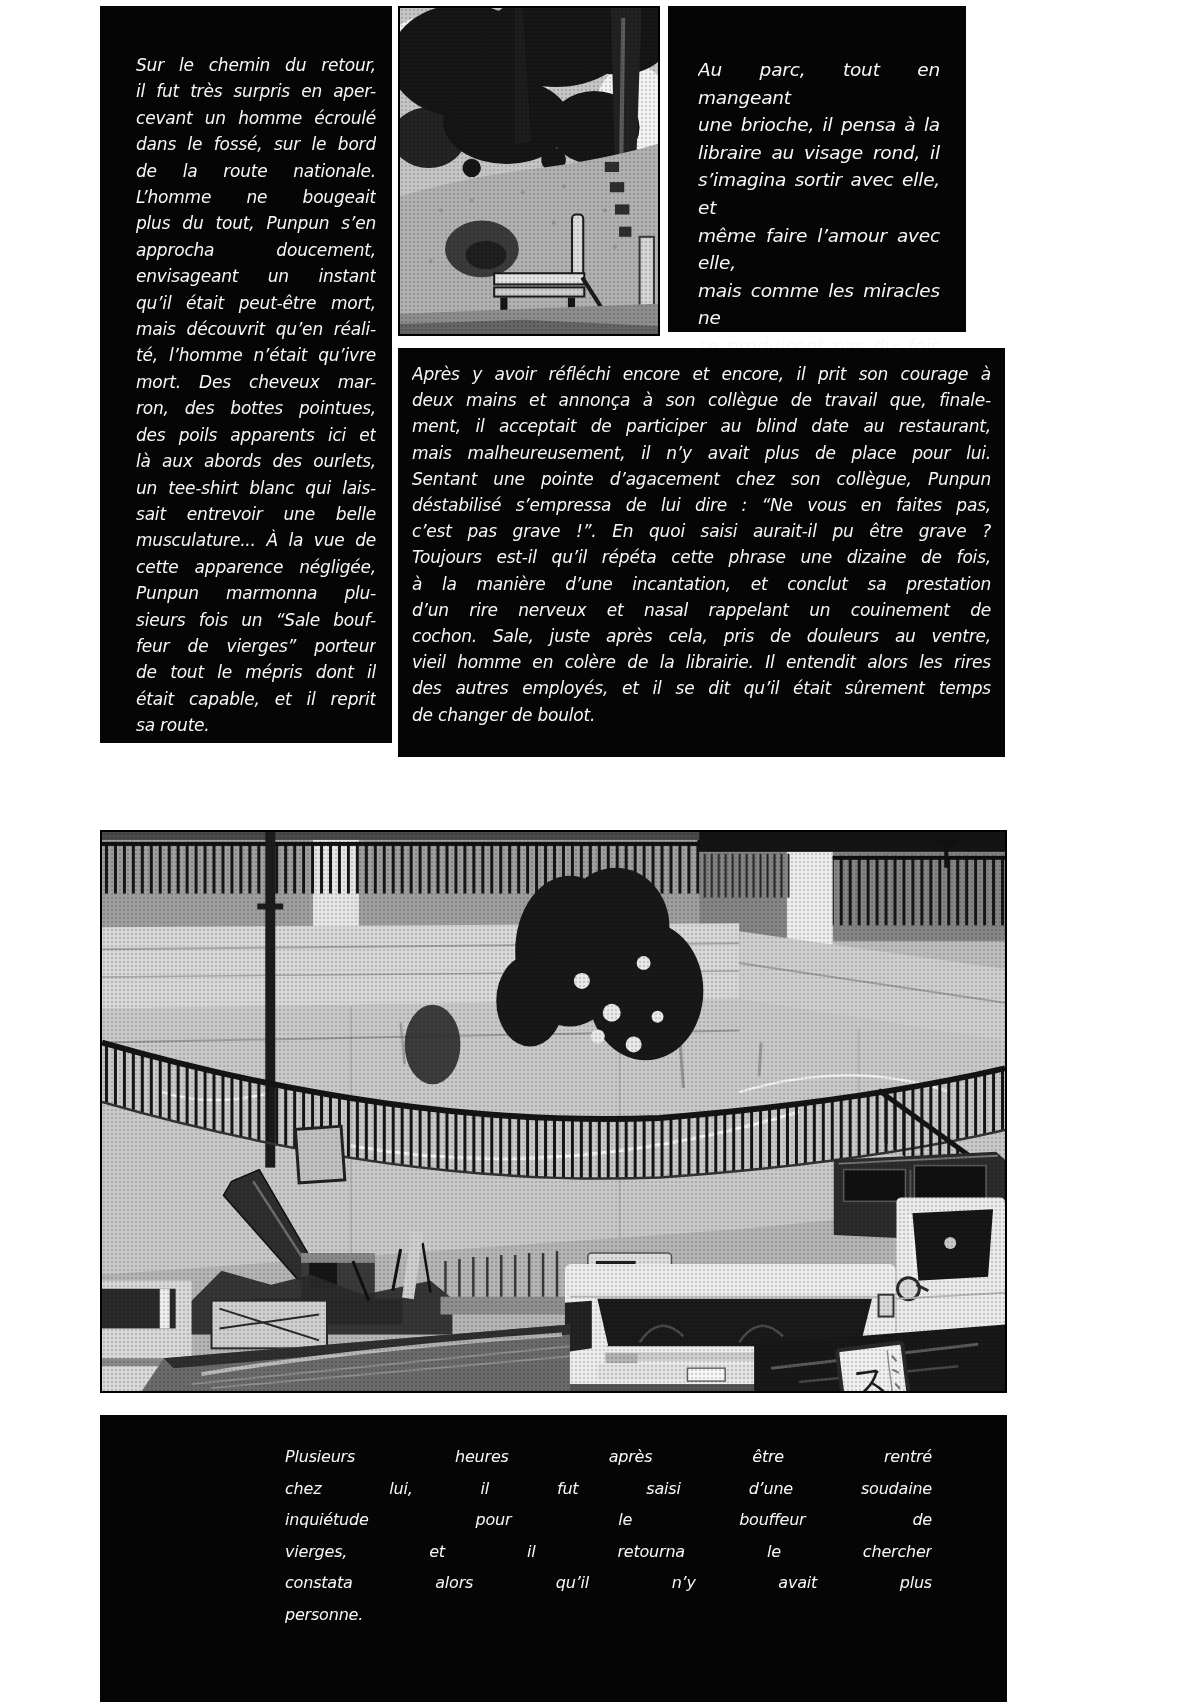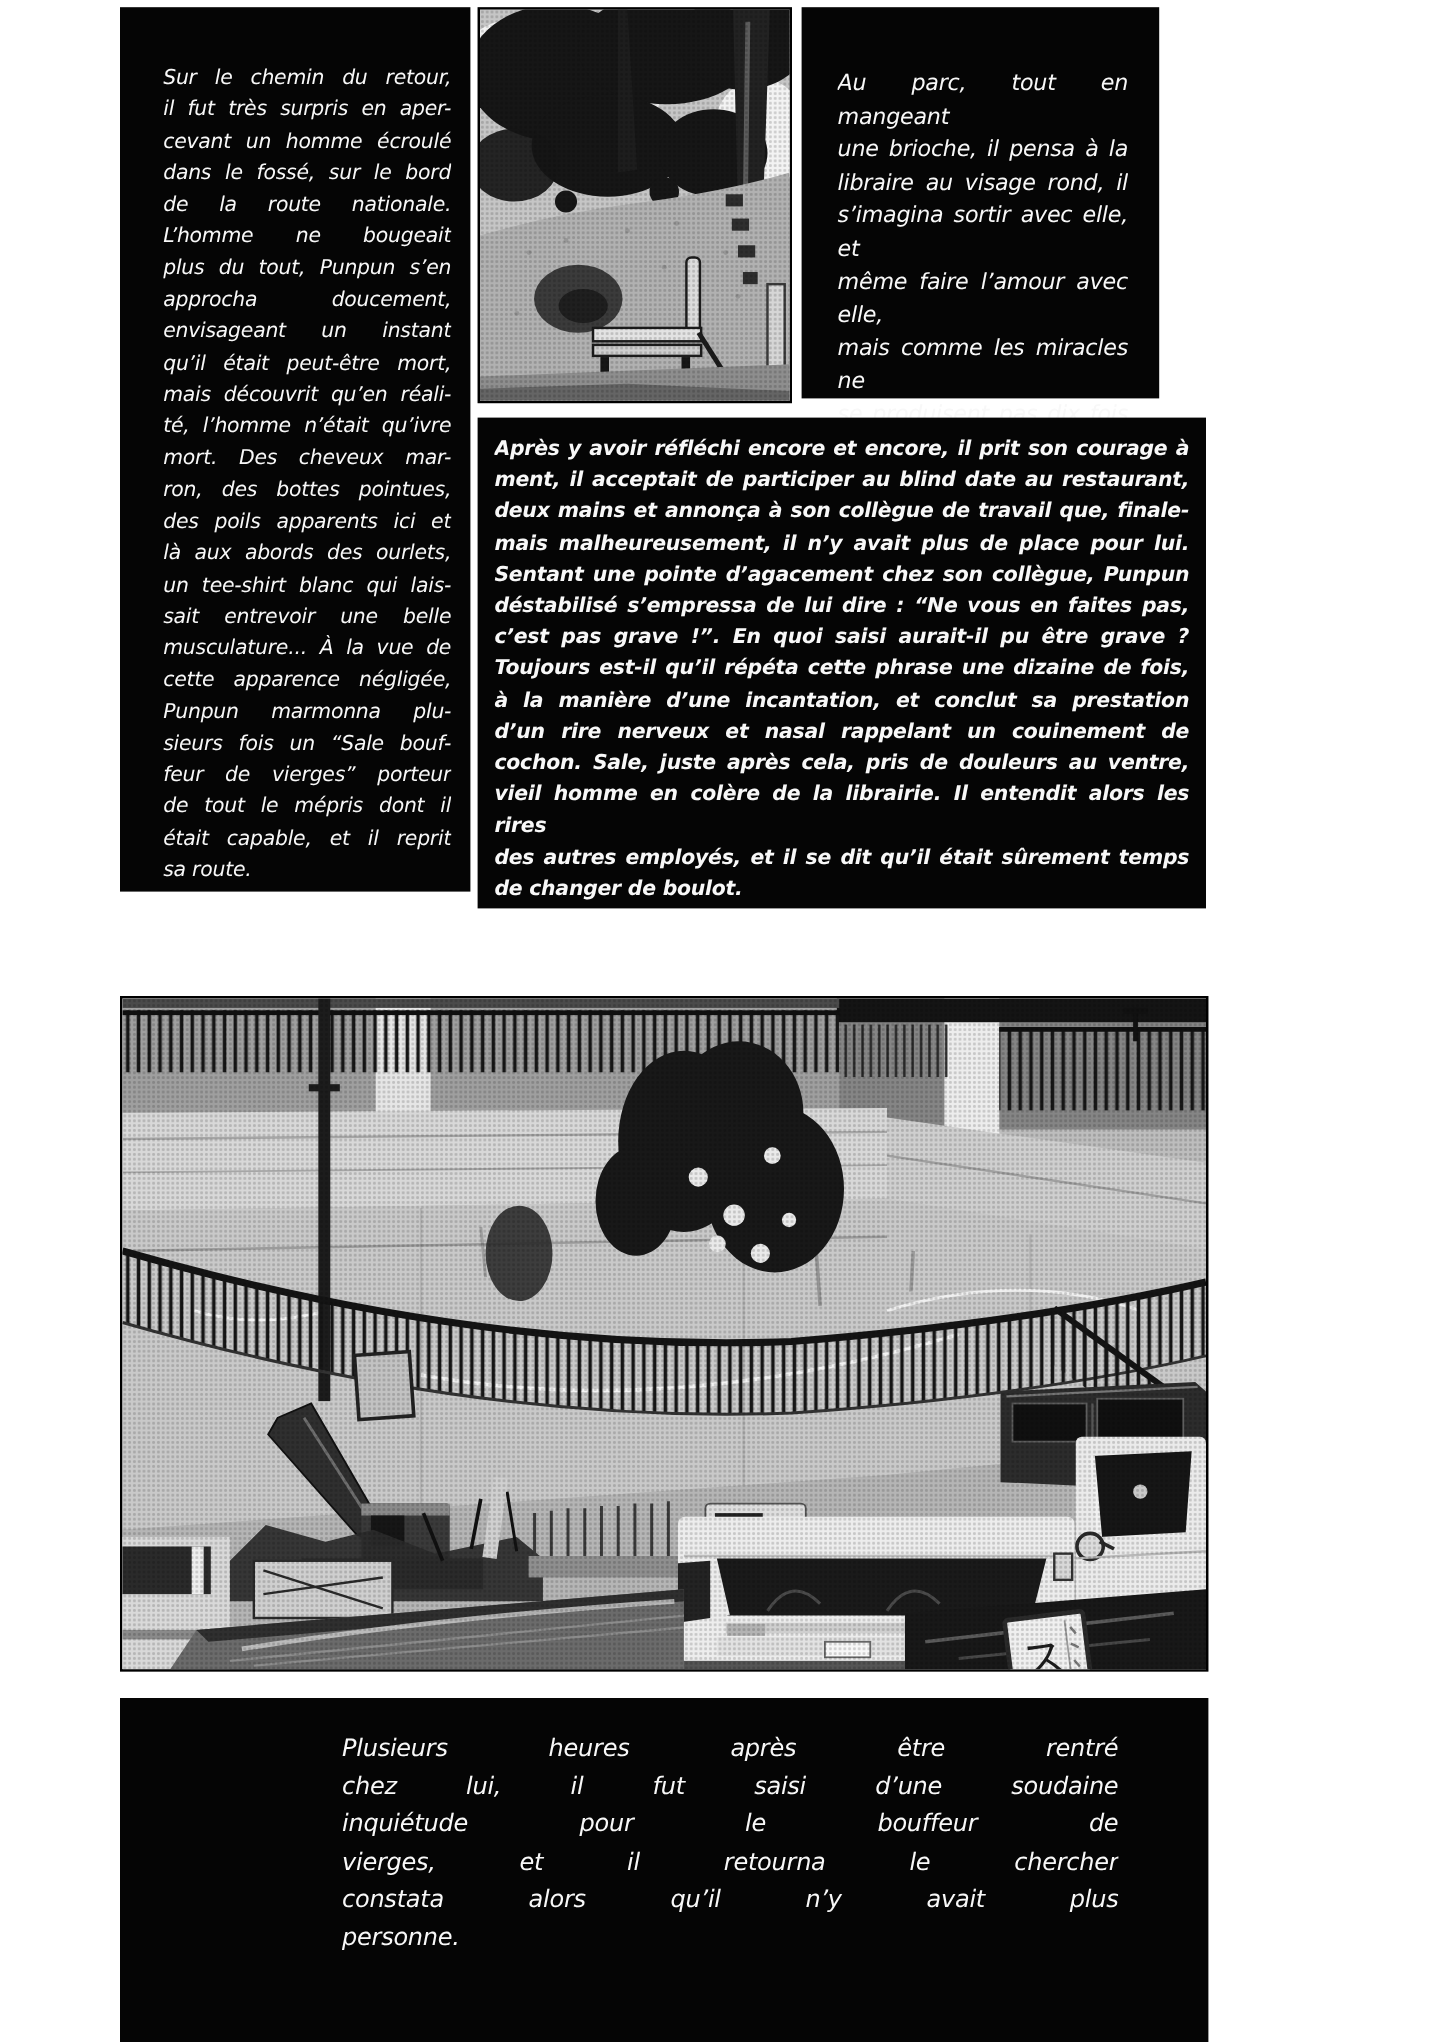--- a/index.html
+++ b/index.html
@@ -12,28 +12,28 @@
   .cl{text-align:justify;text-align-last:justify;white-space:normal;overflow:hidden;}
   .cl.last{text-align-last:left;}
 
   .p-left{left:100px;top:6px;width:292px;height:737px;padding:46px 16px 0 36px;}
   .p-left .cl{font-size:17px;line-height:26.4px;}
 
   .p-park{left:398px;top:6px;width:262px;height:330px;border:2px solid #000;background:#c8c8c8;}
   .p-topright{left:668px;top:6px;width:298px;height:326px;padding:50px 26px 0 30px;}
   .p-topright .cl{font-size:18.5px;line-height:27.6px;}
 
-  .p-midright{left:398px;top:348px;width:607px;height:409px;padding:13px 14px 0 14px;font-weight:bold;}
+  .p-midright{left:398px;top:348px;width:607px;height:409px;padding:13px 14px 0 14px;}
   .p-midright .cl{font-size:17px;line-height:26.2px;}
 
   .p-photo{left:100px;top:830px;width:907px;height:563px;border:2px solid #000;background:#bdbdbd;}
   .p-photo svg,.p-park svg{display:block;width:100%;height:100%;}
 
   .p-bottom{left:100px;top:1415px;width:907px;height:287px;padding:26px 75px 0 185px;}
-  .p-bottom .cl{font-size:20px;line-height:31.5px;}
+  .p-bottom .cl{font-size:16px;line-height:31.5px;}
 
   .halftone{position:absolute;inset:0;pointer-events:none;
     background-image:radial-gradient(rgba(0,0,0,0.16) 1px,transparent 1.4px);
     background-size:4px 4px;}
 </style>
 </head>
 <body>
 
 <div class="page">
 
@@ -140,22 +140,22 @@
       <div class="cl">mais comme les miracles ne</div>
       <div class="cl">se produisent pas dix fois</div>
       <div class="cl">dans la vie d’un homme,il</div>
       <div class="cl last">laissa cette idée de côté.</div>
     </div>
   </section>
 
   <section class="panel black p-midright">
     <div class="cap">
       <div class="cl">Après y avoir réfléchi encore et encore, il prit son courage à</div>
+      <div class="cl">deux mains et annonça à son collègue de travail que, finale-</div>
       <div class="cl">ment, il acceptait de participer au blind date au restaurant,</div>
-      <div class="cl">deux mains et annonça à son collègue de travail que, finale-</div>
       <div class="cl">mais malheureusement, il n’y avait plus de place pour lui.</div>
       <div class="cl">Sentant une pointe d’agacement chez son collègue, Punpun</div>
       <div class="cl">déstabilisé s’empressa de lui dire : “Ne vous en faites pas,</div>
       <div class="cl">c’est pas grave !”. En quoi saisi aurait-il pu être grave ?</div>
       <div class="cl">Toujours est-il qu’il répéta cette phrase une dizaine de fois,</div>
       <div class="cl">à la manière d’une incantation, et conclut sa prestation</div>
       <div class="cl">d’un rire nerveux et nasal rappelant un couinement de</div>
       <div class="cl">cochon. Sale, juste après cela, pris de douleurs au ventre,</div>
       <div class="cl">vieil homme en colère de la librairie. Il entendit alors les rires</div>
       <div class="cl">des autres employés, et il se dit qu’il était sûrement temps</div>

